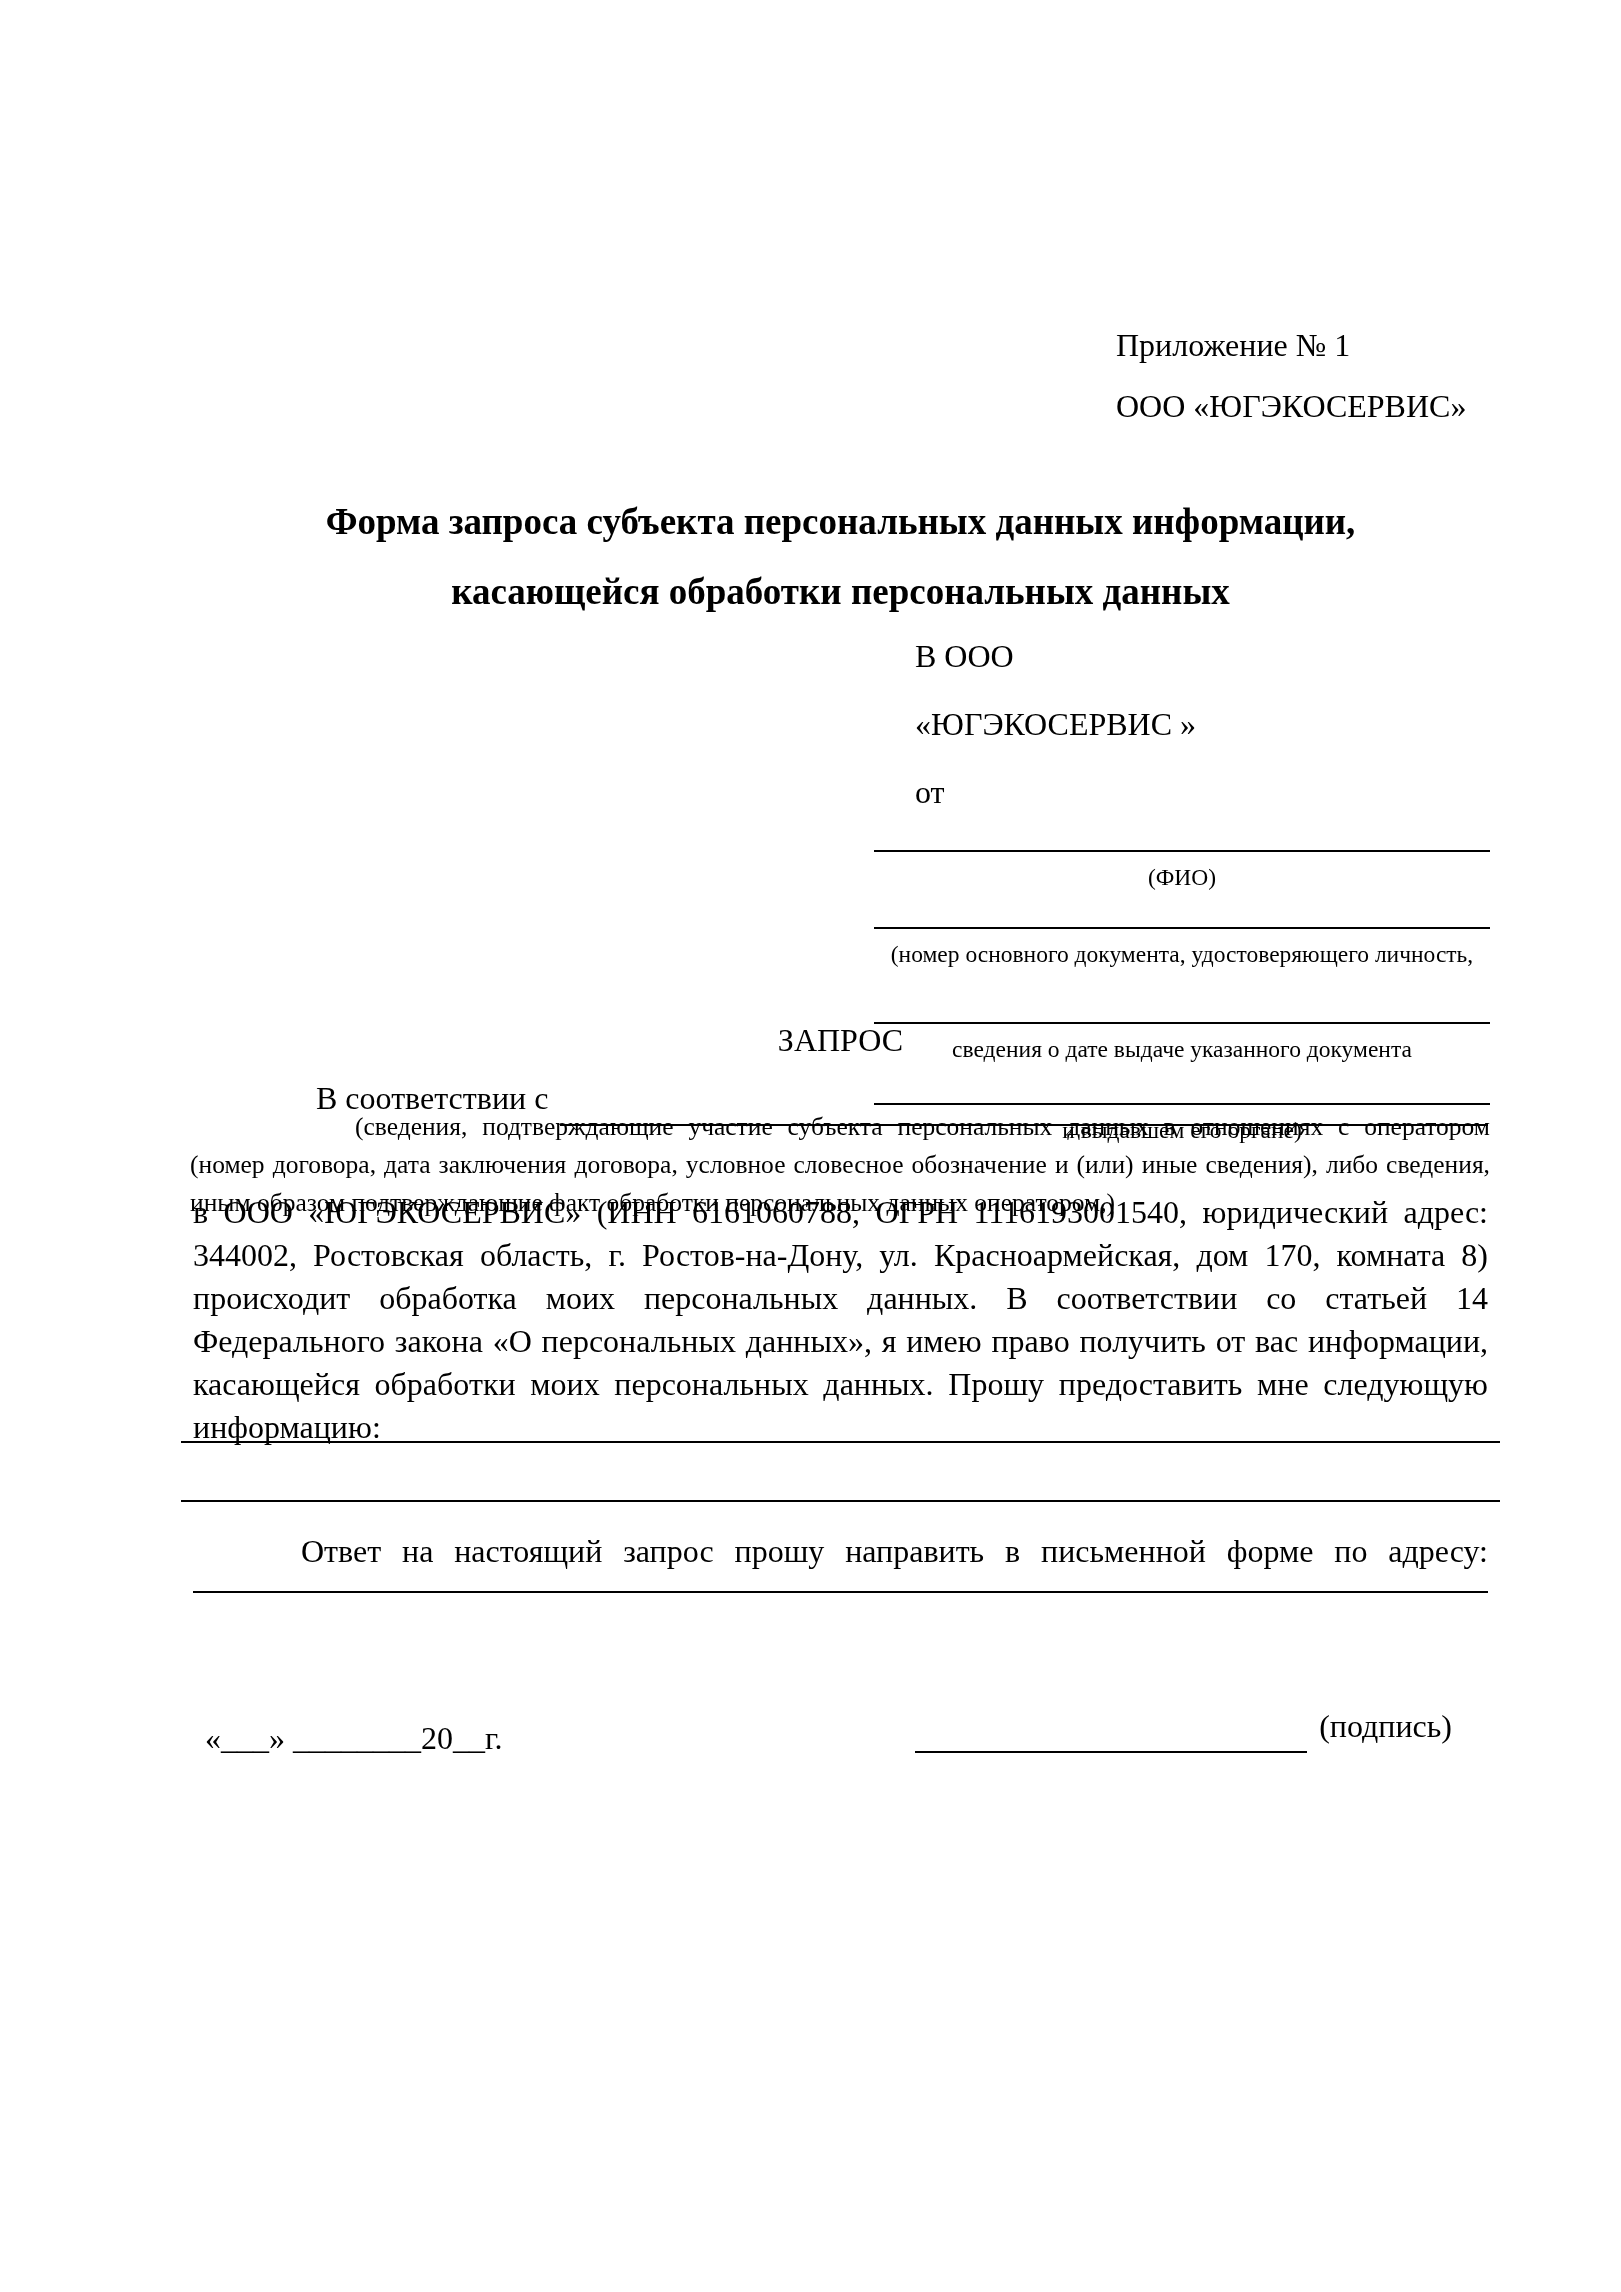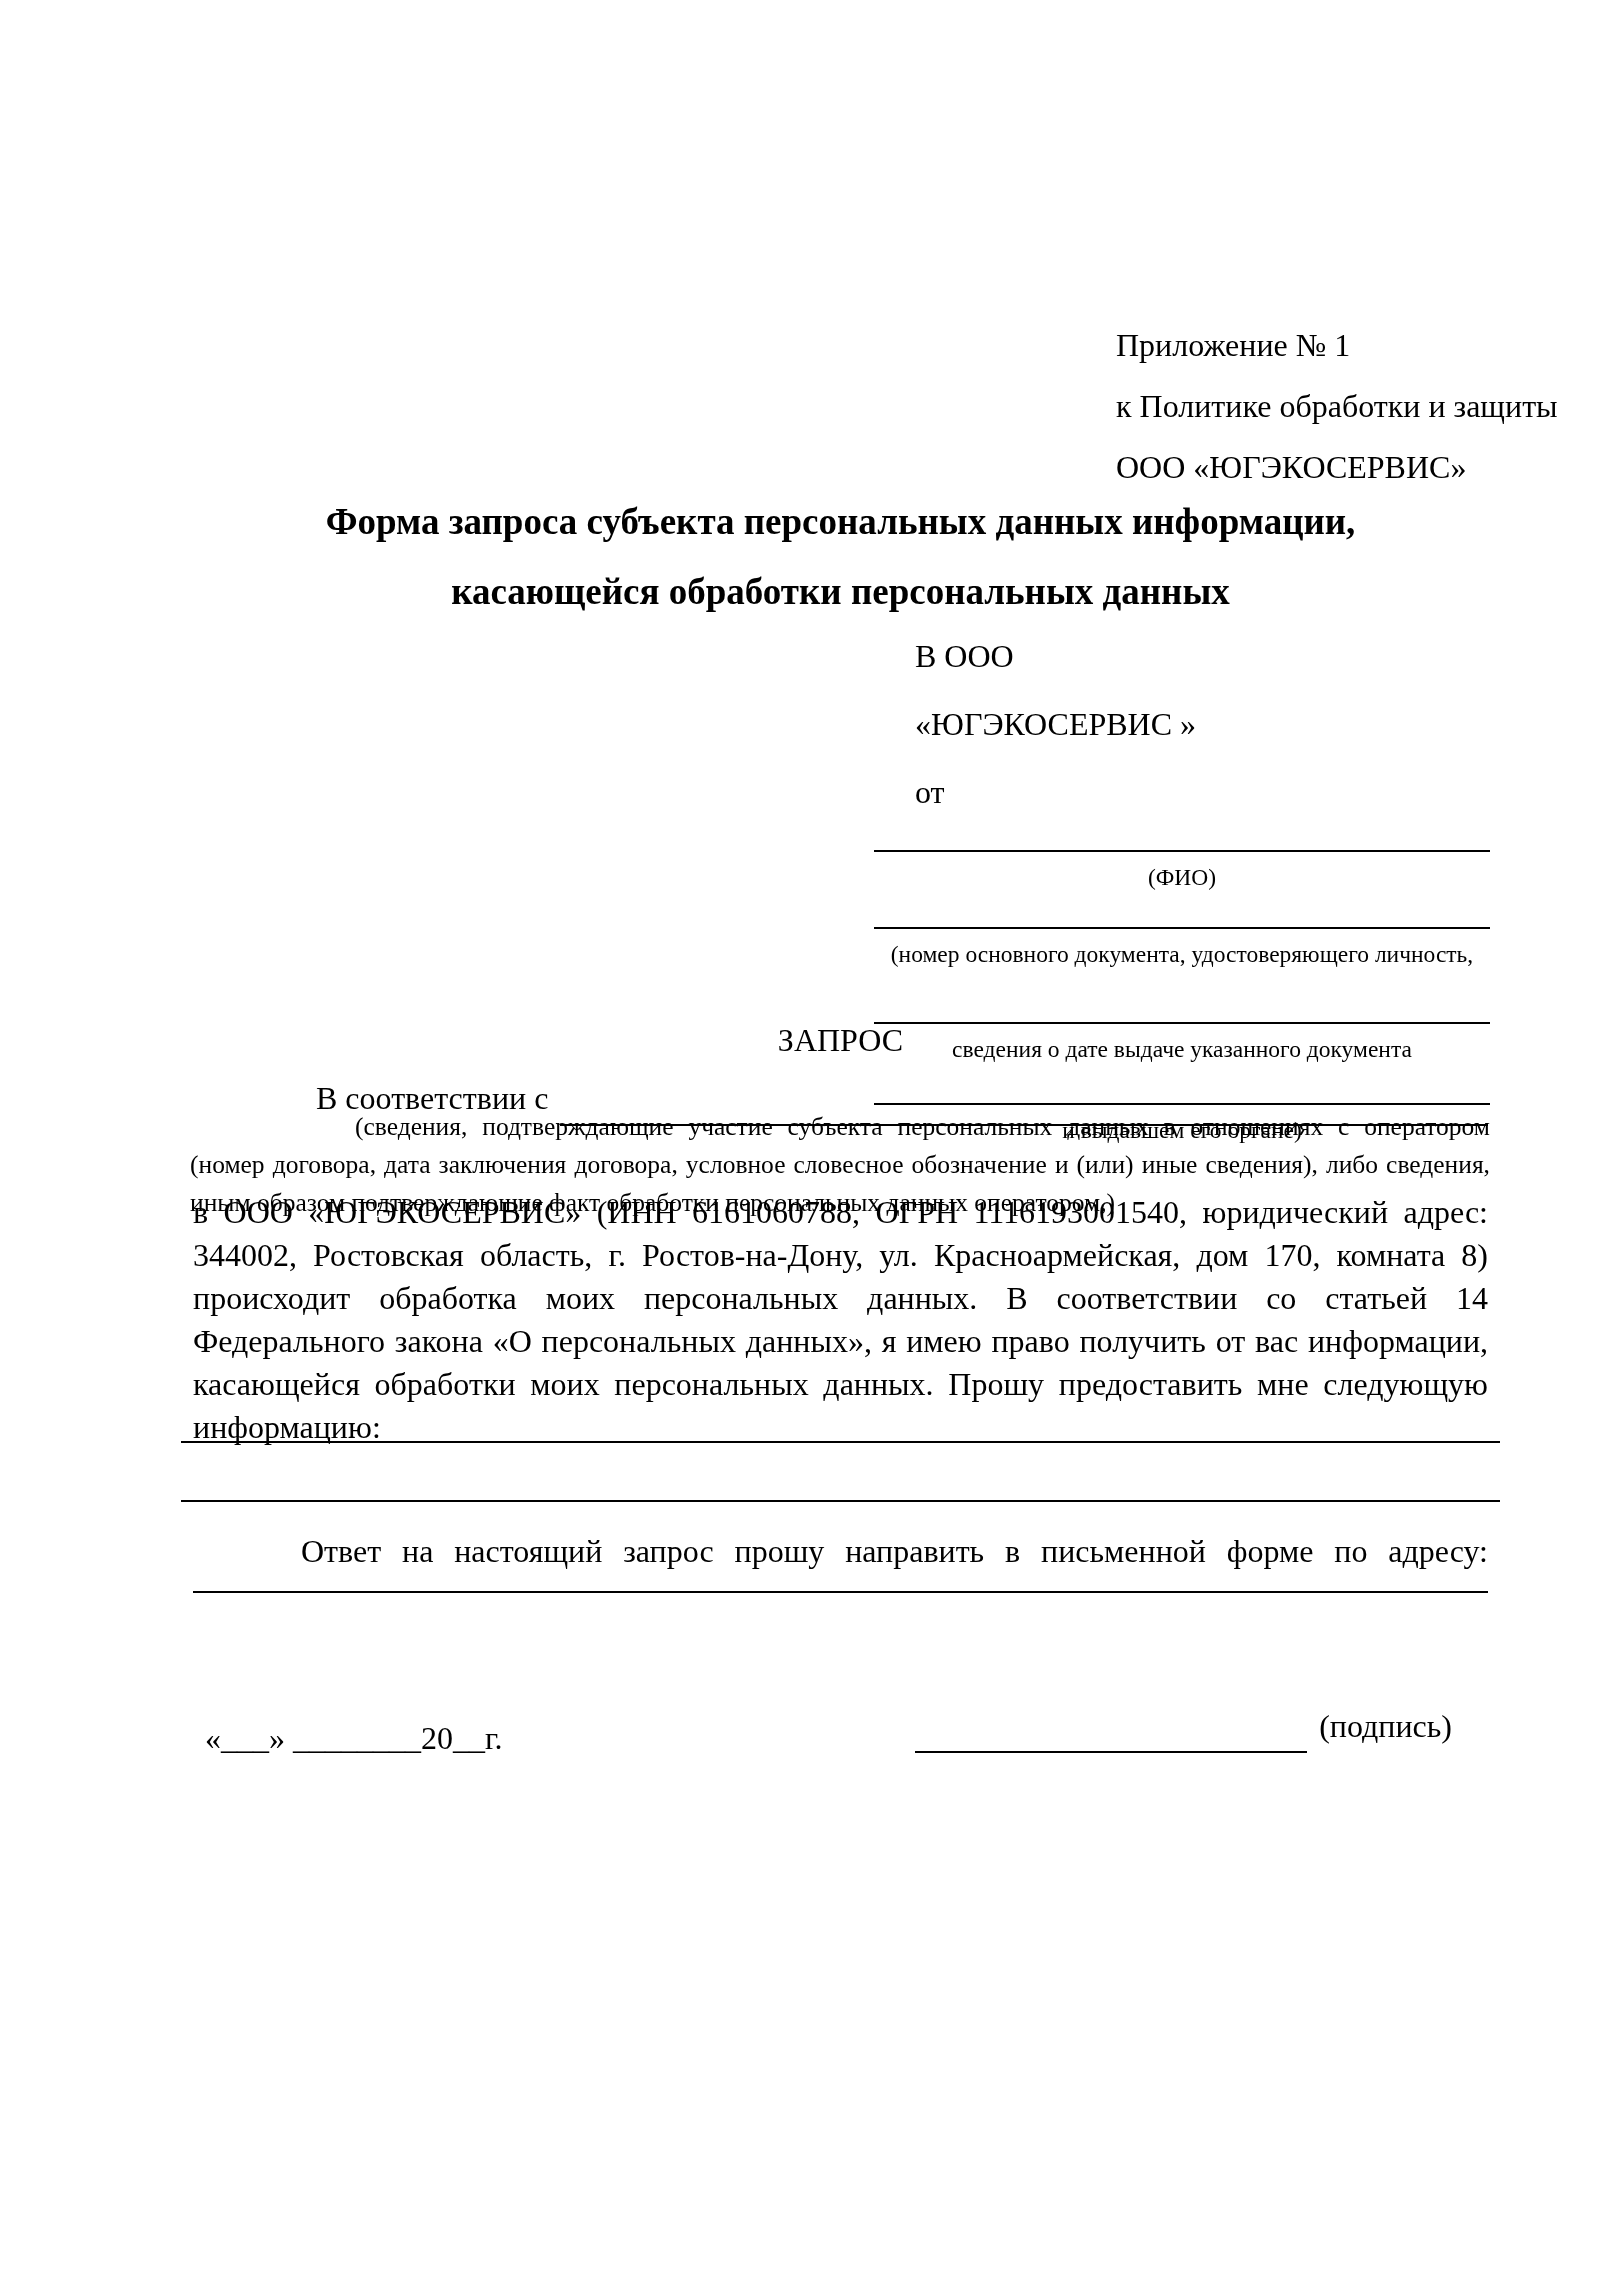--- a/index.html
+++ b/index.html
@@ -92,21 +92,20 @@
   .sig-group .fill-line { width:392px; height:29px; margin-bottom:6.9px; }
   .sig-group .sig-caption { white-space:nowrap; }
 </style>
 </head>
 <body>
 
 <div class="page">
 
   <div class="abs header-note">
     <div>Приложение № 1</div>
-    <div>к Политике обработки и защиты</div>
     <div>ООО «ЮГЭКОСЕРВИС»</div>
   </div>
 
   <div class="abs form-title">
     <div>Форма запроса субъекта персональных данных информации,</div>
     <div>касающейся обработки персональных данных</div>
   </div>
 
   <div class="abs addressee">
     <div class="addr-line">В ООО</div>

